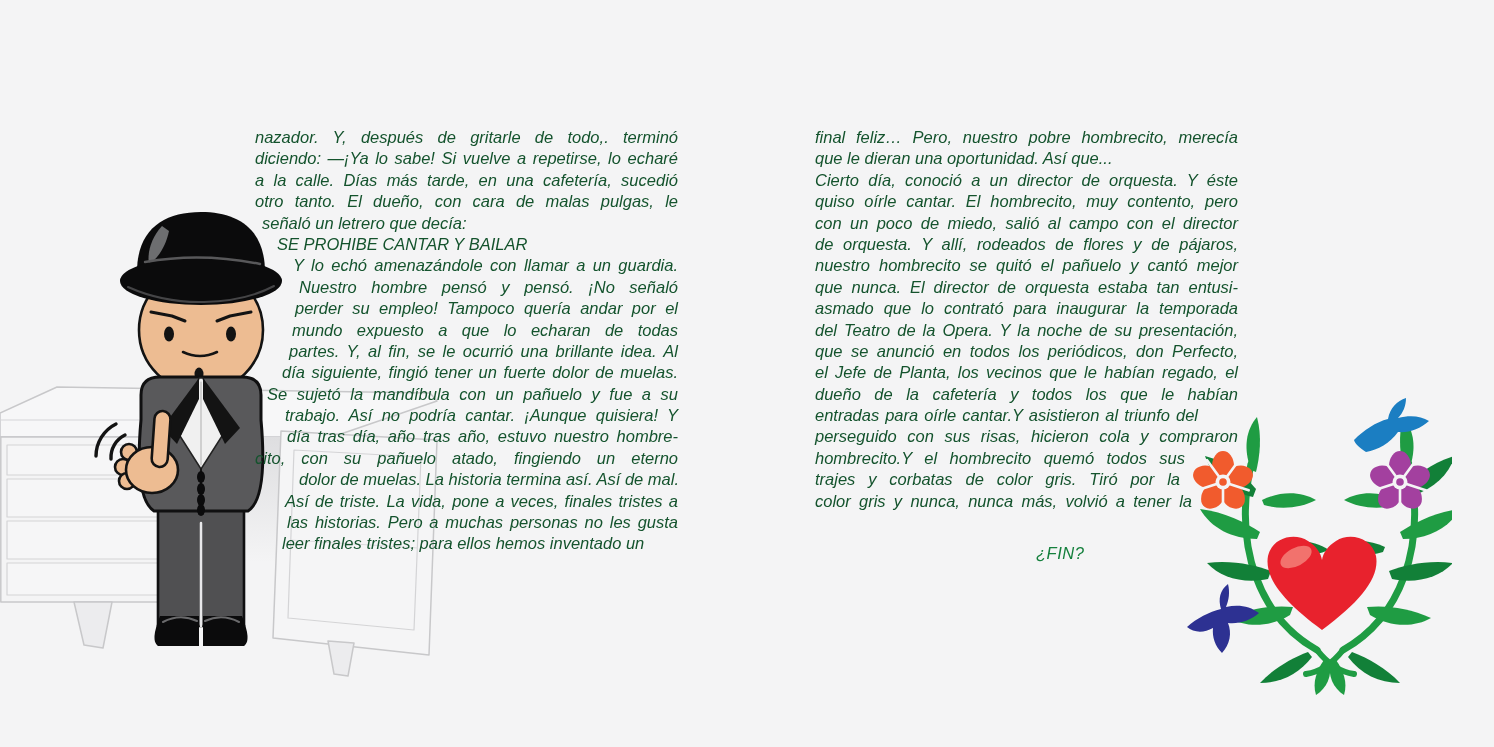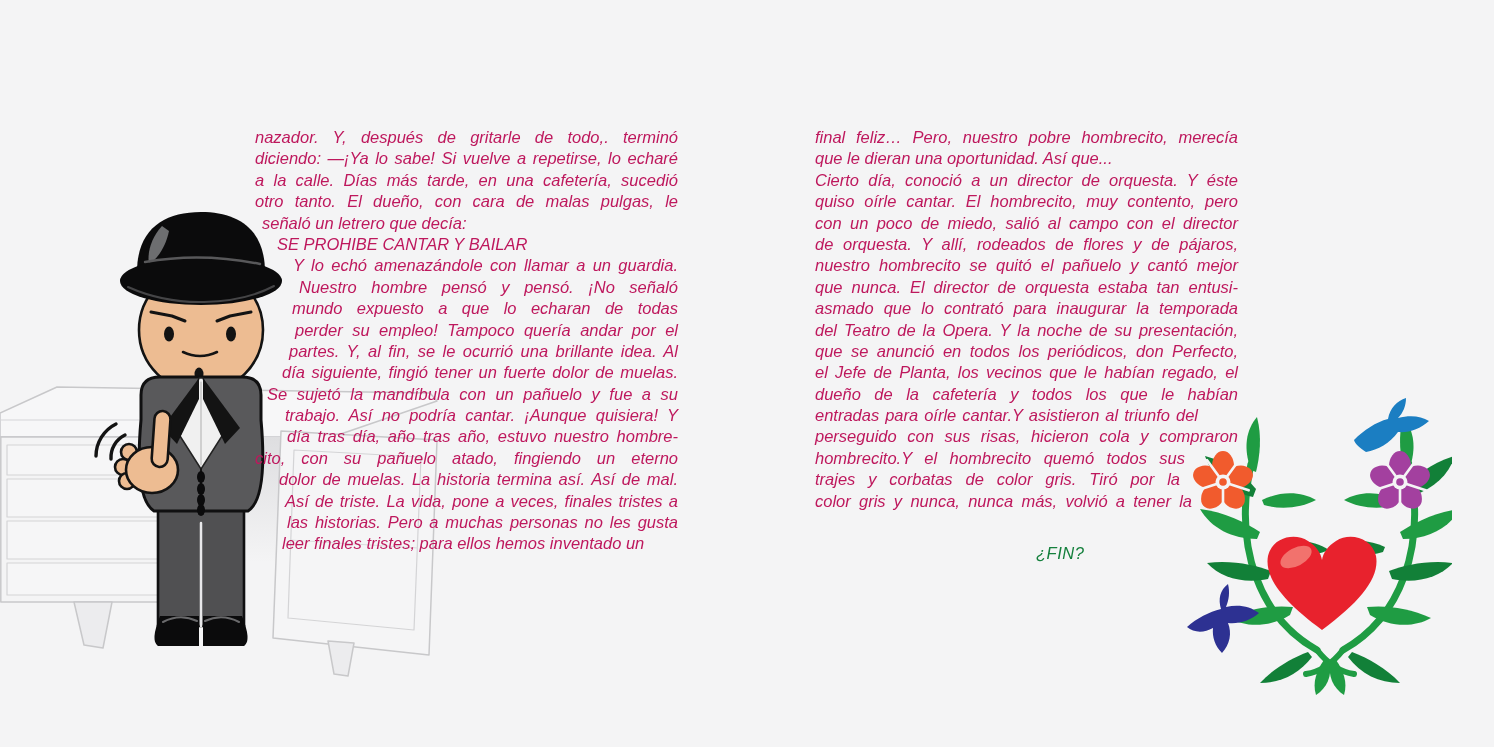--- a/index.html
+++ b/index.html
@@ -7,21 +7,21 @@
   .canvas{
     position:relative;width:1494px;height:747px;overflow:hidden;
     background:#f4f4f5;
   }
   .textblock{
     position:absolute;width:423px;z-index:3;
   }
   .tl{
     position:relative;height:21.4px;
     font:italic 16.5px/21.4px "Liberation Sans",sans-serif;
-    color:#be185d;white-space:nowrap;
+    color:#14532d;white-space:nowrap;
     text-justify:inter-word;
   }
   .j{text-align:justify;text-align-last:justify;}
   .n{text-align:left;}
   .fin{
     position:absolute;left:1036px;top:543px;z-index:3;
     font:italic 16.5px/21px "Liberation Sans",sans-serif;
     color:#15803d;letter-spacing:.5px;
   }
   svg{position:absolute;display:block;}
@@ -117,29 +117,29 @@
 
   <div class="textblock" style="left:255px;top:127px;">
     <div class="tl j">nazador. Y, después de gritarle de todo,. terminó</div>
     <div class="tl j">diciendo: —¡Ya lo sabe! Si vuelve a repetirse, lo echaré</div>
     <div class="tl j">a la calle. Días más tarde, en una cafetería, sucedió</div>
     <div class="tl j">otro tanto. El dueño, con cara de malas pulgas, le</div>
     <div class="tl n" style="margin-left:7px">señaló un letrero que decía:</div>
     <div class="tl n" style="margin-left:22px">SE PROHIBE CANTAR Y BAILAR</div>
     <div class="tl j" style="margin-left:38px">Y lo echó amenazándole con llamar a un guardia.</div>
     <div class="tl j" style="margin-left:44px">Nuestro hombre pensó y pensó. ¡No señaló</div>
+    <div class="tl j" style="margin-left:40px">perder su empleo! Tampoco quería andar por el</div>
     <div class="tl j" style="margin-left:37px">mundo expuesto a que lo echaran de todas</div>
-    <div class="tl j" style="margin-left:40px">perder su empleo! Tampoco quería andar por el</div>
     <div class="tl j" style="margin-left:34px">partes. Y, al fin, se le ocurrió una brillante idea. Al</div>
     <div class="tl j" style="margin-left:27px">día siguiente, fingió tener un fuerte dolor de muelas.</div>
     <div class="tl j" style="margin-left:12px">Se sujetó la mandíbula con un pañuelo y fue a su</div>
     <div class="tl j" style="margin-left:30px">trabajo. Así no podría cantar. ¡Aunque quisiera! Y</div>
     <div class="tl j" style="margin-left:32px">día tras día, año tras año, estuvo nuestro hombre-</div>
     <div class="tl j" style="">cito, con su pañuelo atado, fingiendo un eterno</div>
-    <div class="tl j" style="margin-left:24px">dolor de muelas. La historia termina así. Así de mal.</div>
+    <div class="tl j" style="margin-left:44px">dolor de muelas. La historia termina así. Así de mal.</div>
     <div class="tl j" style="margin-left:30px">Así de triste. La vida, pone a veces, finales tristes a</div>
     <div class="tl j" style="margin-left:32px">las historias. Pero a muchas personas no les gusta</div>
     <div class="tl n" style="margin-left:27px">leer finales tristes; para ellos hemos inventado un</div>
   </div>
 
   <div class="textblock" style="left:815px;top:127px;">
     <div class="tl j">final feliz… Pero, nuestro pobre hombrecito, merecía</div>
     <div class="tl n">que le dieran una oportunidad. Así que...</div>
     <div class="tl j">Cierto día, conoció a un director de orquesta. Y éste</div>
     <div class="tl j">quiso oírle cantar. El hombrecito, muy contento, pero</div>

